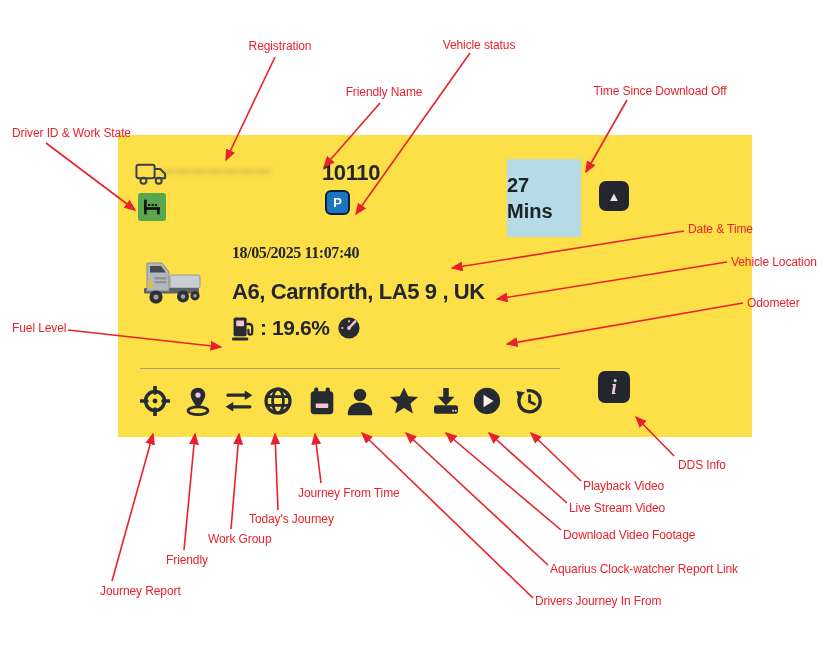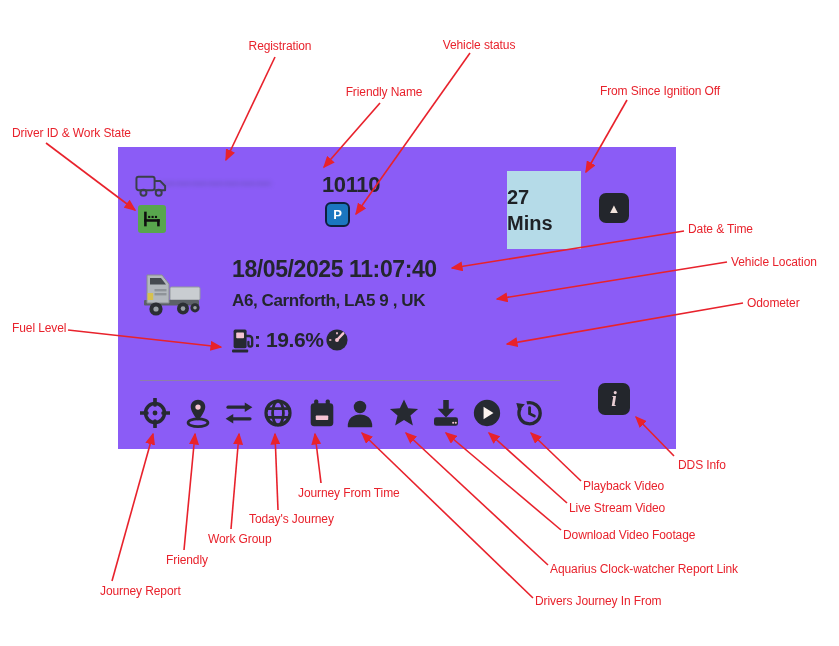--- a/index.html
+++ b/index.html
@@ -1,40 +1,40 @@
 <!DOCTYPE html>
 <html><head>
 <meta charset="utf-8">
 <style>
   html,body{margin:0;padding:0;background:#fff;}
   .canvas{position:relative;width:839px;height:646px;background:#ffffff;overflow:hidden;
           font-family:"Liberation Sans",sans-serif;}
   
-  .card{position:absolute;left:118px;top:147px;width:558px;height:302px;background:#8b5cf6;}
+  .card{position:absolute;left:118px;top:135px;width:634px;height:302px;background:#fde047;}
   .cardtxt{position:absolute;color:#23262e;font-weight:bold;letter-spacing:-0.4px;white-space:nowrap;}
   .reg-blur{position:absolute;left:42px;top:27px;width:110px;height:24px;color:#37405a;
             font-size:15px;font-weight:bold;letter-spacing:1px;filter:blur(2.6px);opacity:.5;}
   .friendly{left:203px;top:25px;width:60px;font-size:22px;text-align:center;}
   .p-badge{position:absolute;left:207px;top:55px;width:25px;height:25px;background:#1b76c0;
            border:2.5px solid #0e1f3e;border-radius:6px;box-sizing:border-box;
            display:flex;align-items:center;justify-content:center;
            color:#fff;font-weight:bold;font-size:13px;}
   .ign-box{position:absolute;left:389px;top:24px;width:74px;height:78px;background:#b5dbe8;
            display:flex;flex-direction:column;align-items:flex-start;justify-content:center;
            color:#1e2126;font-weight:bold;font-size:20px;line-height:1.3;}
   .btn-dark{position:absolute;background:#23262c;border-radius:7px;
             display:flex;align-items:center;justify-content:center;cursor:pointer;}
   .collapse-btn{left:481px;top:46px;width:30px;height:30px;color:#f2e4dd;font-size:13px;}
   .info-btn{left:480px;top:236px;width:32px;height:32px;color:#e9cfd4;
             font-family:"Liberation Serif",serif;font-style:italic;font-weight:bold;font-size:20px;}
   .work-state{position:absolute;left:20px;top:58px;width:28px;height:28px;background:#58a64d;
               border-radius:3px;display:flex;align-items:center;justify-content:center;}
-  .date-line{left:114px;top:109px;font-size:23px;}
-  .loc-line{left:114px;top:144px;font-size:17px;}
-  .fuel-row{position:absolute;left:114px;top:179px;display:flex;align-items:center;
+  .date-line{left:114px;top:109px;font-size:16px;font-family:Liberation Serif, serif;}
+  .loc-line{left:114px;top:144px;font-size:22px;}
+  .fuel-row{position:absolute;left:114px;top:179px;display:flex;align-items:center;gap:6px;
             color:#23262e;font-weight:bold;font-size:21px;letter-spacing:-0.4px;white-space:nowrap;}
   .divider{position:absolute;left:22px;top:233px;width:420px;height:1px;background:#8d8a90;opacity:.75;}
   .aicon{position:absolute;width:30px;height:30px;color:#262a31;top:251px;cursor:pointer;}
   .aicon svg,.ticon svg{display:block;width:100%;height:100%;}
   .truck-outline{position:absolute;left:17px;top:24px;width:33px;height:28px;color:#3a3f4a;}
   .truck-img{position:absolute;left:24px;top:116px;width:62px;height:58px;}
   
   .ann{position:absolute;color:#e8222c;font-size:12px;font-weight:500;
        white-space:nowrap;z-index:6;letter-spacing:-0.1px;}
   .ctr{transform:translateX(-50%);}
@@ -222,21 +222,21 @@
       <line x1="561" y1="530" x2="446" y2="433" marker-end="url(#ah)"></line>
       <line x1="567" y1="503" x2="489" y2="433" marker-end="url(#ah)"></line>
       <line x1="581" y1="481" x2="531" y2="433" marker-end="url(#ah)"></line>
       <line x1="674" y1="456" x2="636" y2="417" marker-end="url(#ah)"></line>
     </g>
   </svg>
 
   <div class="ann ctr" style="left:280px;top:39px">Registration</div>
   <div class="ann ctr" style="left:479px;top:38px">Vehicle status</div>
   <div class="ann ctr" style="left:384px;top:85px">Friendly Name</div>
-  <div class="ann ctr" style="left:660px;top:84px">From Since Ignition Off</div>
+  <div class="ann ctr" style="left:660px;top:84px">Time Since Download Off</div>
   <div class="ann" style="left:12px;top:126px">Driver ID &amp; Work State</div>
   <div class="ann" style="left:688px;top:222px">Date &amp; Time</div>
   <div class="ann" style="left:731px;top:255px">Vehicle Location</div>
   <div class="ann" style="left:747px;top:296px">Odometer</div>
   <div class="ann" style="left:12px;top:321px">Fuel Level</div>
   <div class="ann" style="left:298px;top:486px">Journey From Time</div>
   <div class="ann" style="left:249px;top:512px">Today's Journey</div>
   <div class="ann" style="left:208px;top:532px">Work Group</div>
   <div class="ann" style="left:166px;top:553px">Friendly</div>
   <div class="ann" style="left:100px;top:584px">Journey Report</div>

